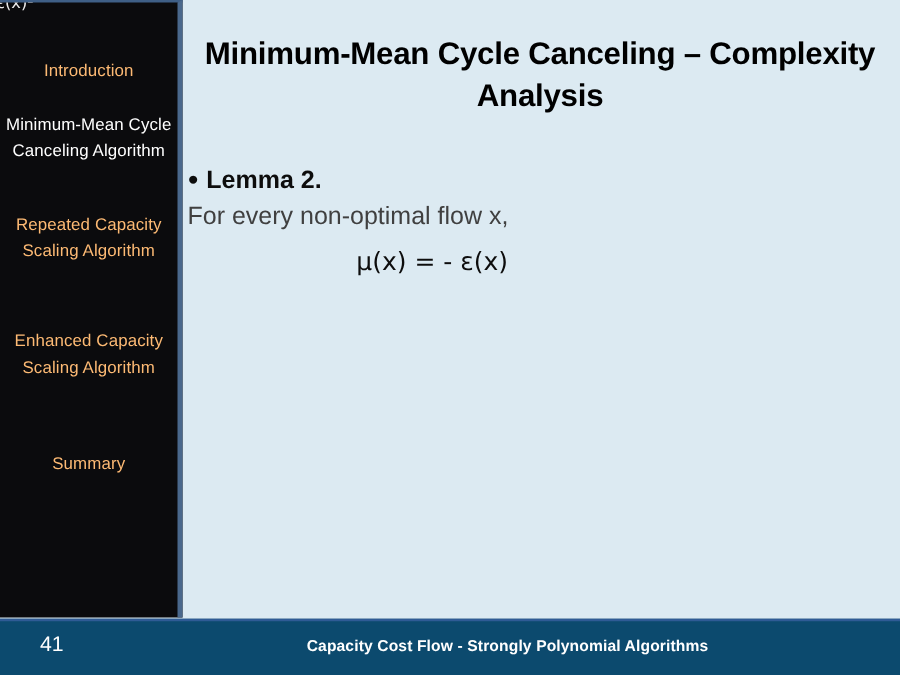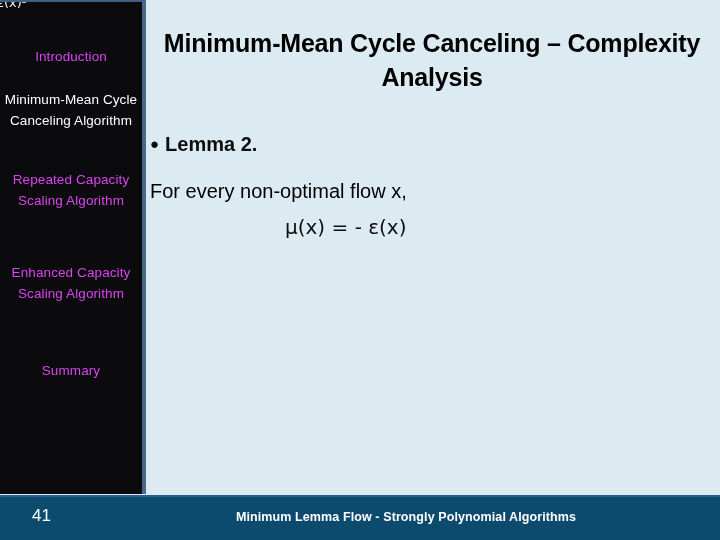--- a/index.html
+++ b/index.html
@@ -36,21 +36,21 @@
     overflow: hidden;
   }
 
   .nav-item {
     position: absolute;
     left: 0px;
     width: 142px;
     text-align: center;
     font-size: 13.5px;
     line-height: 21px;
-    color: #d946ef;
+    color: #fdba74;
     letter-spacing: 0.1px;
   }
   .nav-item.active {
     color: #ffffff;
   }
 
   #nav-introduction        { top: 44px; }
   #nav-mmcc                { top: 87px; }
   #nav-repeated            { top: 167px; }
   #nav-enhanced            { top: 260px; }
@@ -97,23 +97,23 @@
     white-space: nowrap;
   }
   .lemma-bullet {
     font-size: 15px;
     vertical-align: 2px;
     margin-right: 6px;
   }
 
   .statement-line {
     font-size: 20px;
-    color: #000000;
+    color: #404040;
     line-height: 30px;
-    margin-top: 18px;
+    margin-top: 0;
     white-space: nowrap;
   }
 
   .formula-line {
     font-size: 20px;
     color: #0d0d0d;
     line-height: 30px;
     margin-top: 6px;
     padding-left: 135px;
     font-family: "DejaVu Sans", sans-serif;
@@ -200,17 +200,17 @@
 
     <div class="statement-line">For every non-optimal flow x,</div>
 
     <div class="formula-line">μ(x) = - ε(x)</div>
 
   </div>
 
   <div id="footer">
     <div id="footer-inner">
       <div id="page-number">41</div>
-      <div id="footer-title">Minimum Lemma Flow - Strongly Polynomial Algorithms</div>
+      <div id="footer-title">Capacity Cost Flow - Strongly Polynomial Algorithms</div>
     </div>
   </div>
 
 </div>
 
 </body></html>

